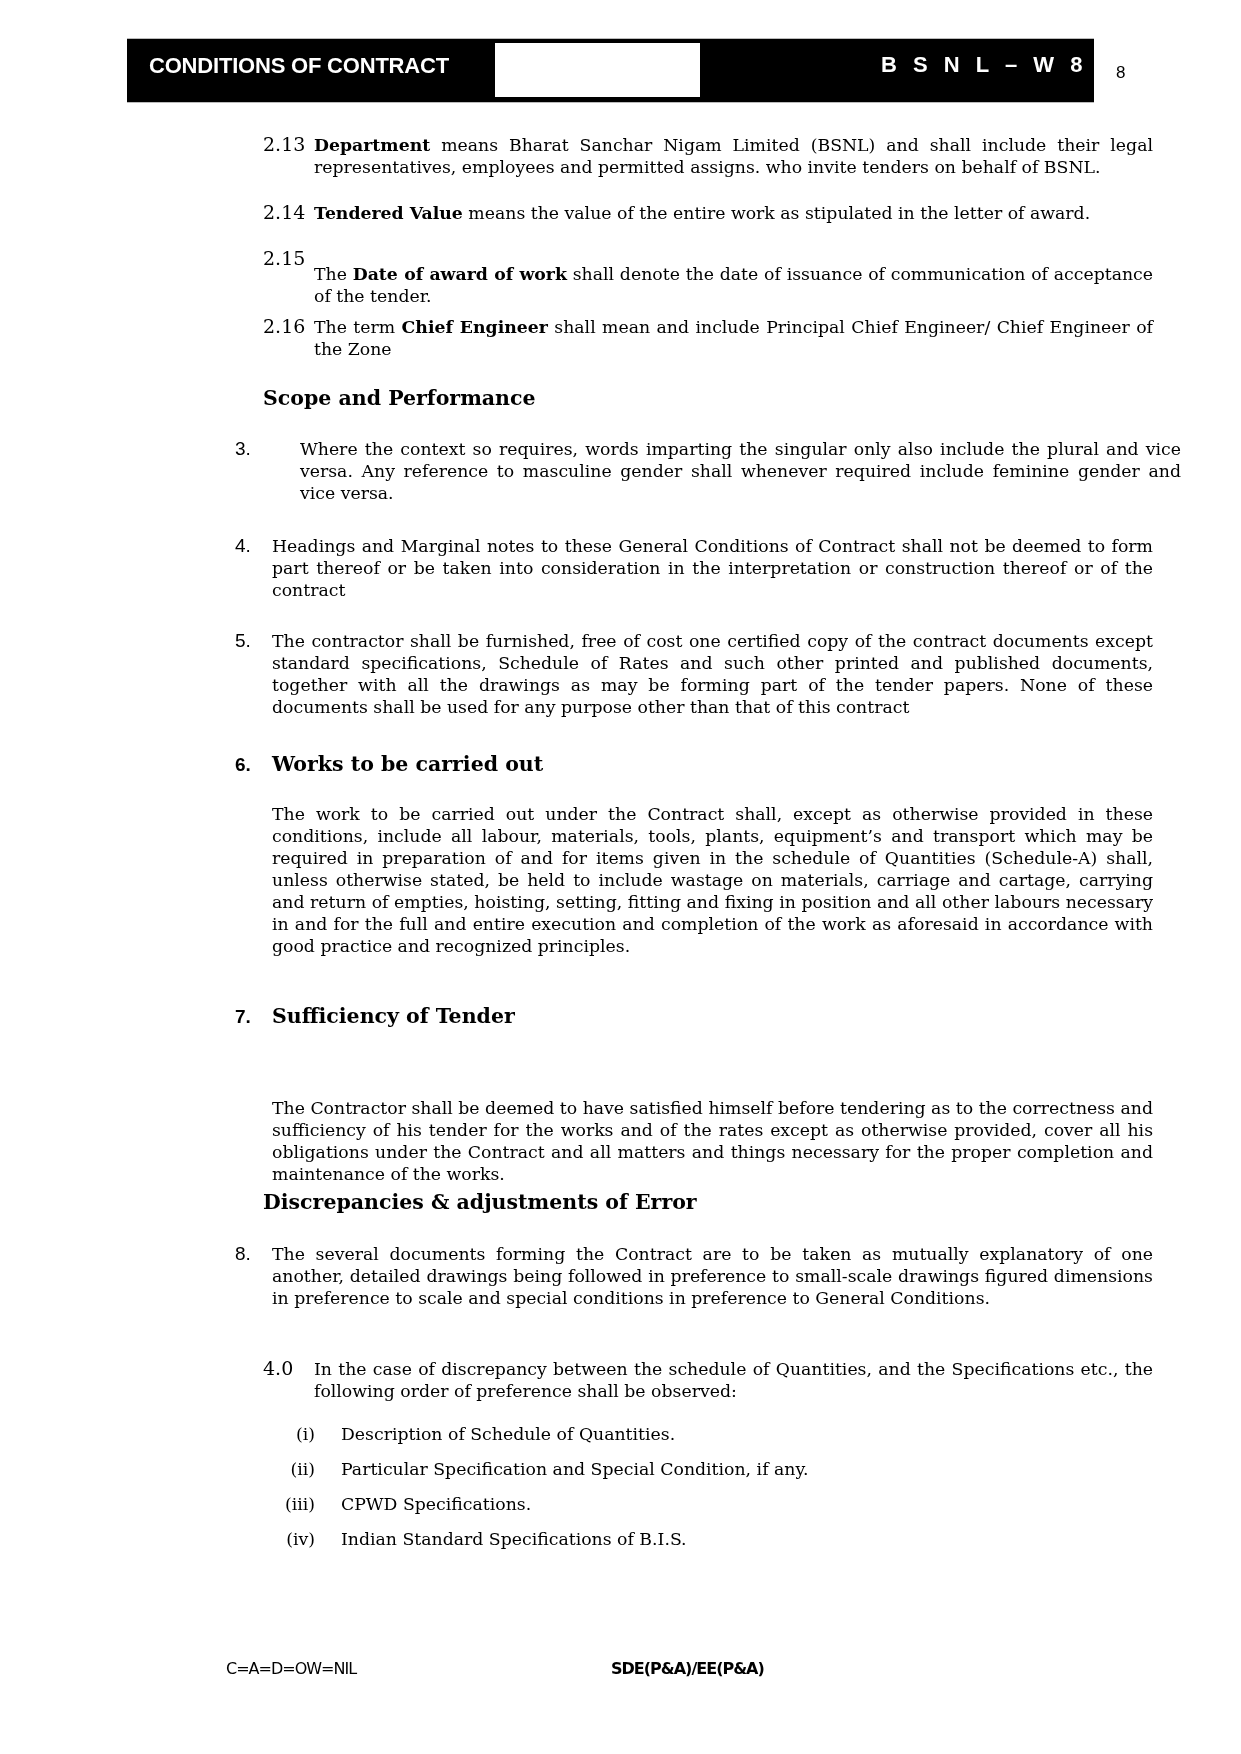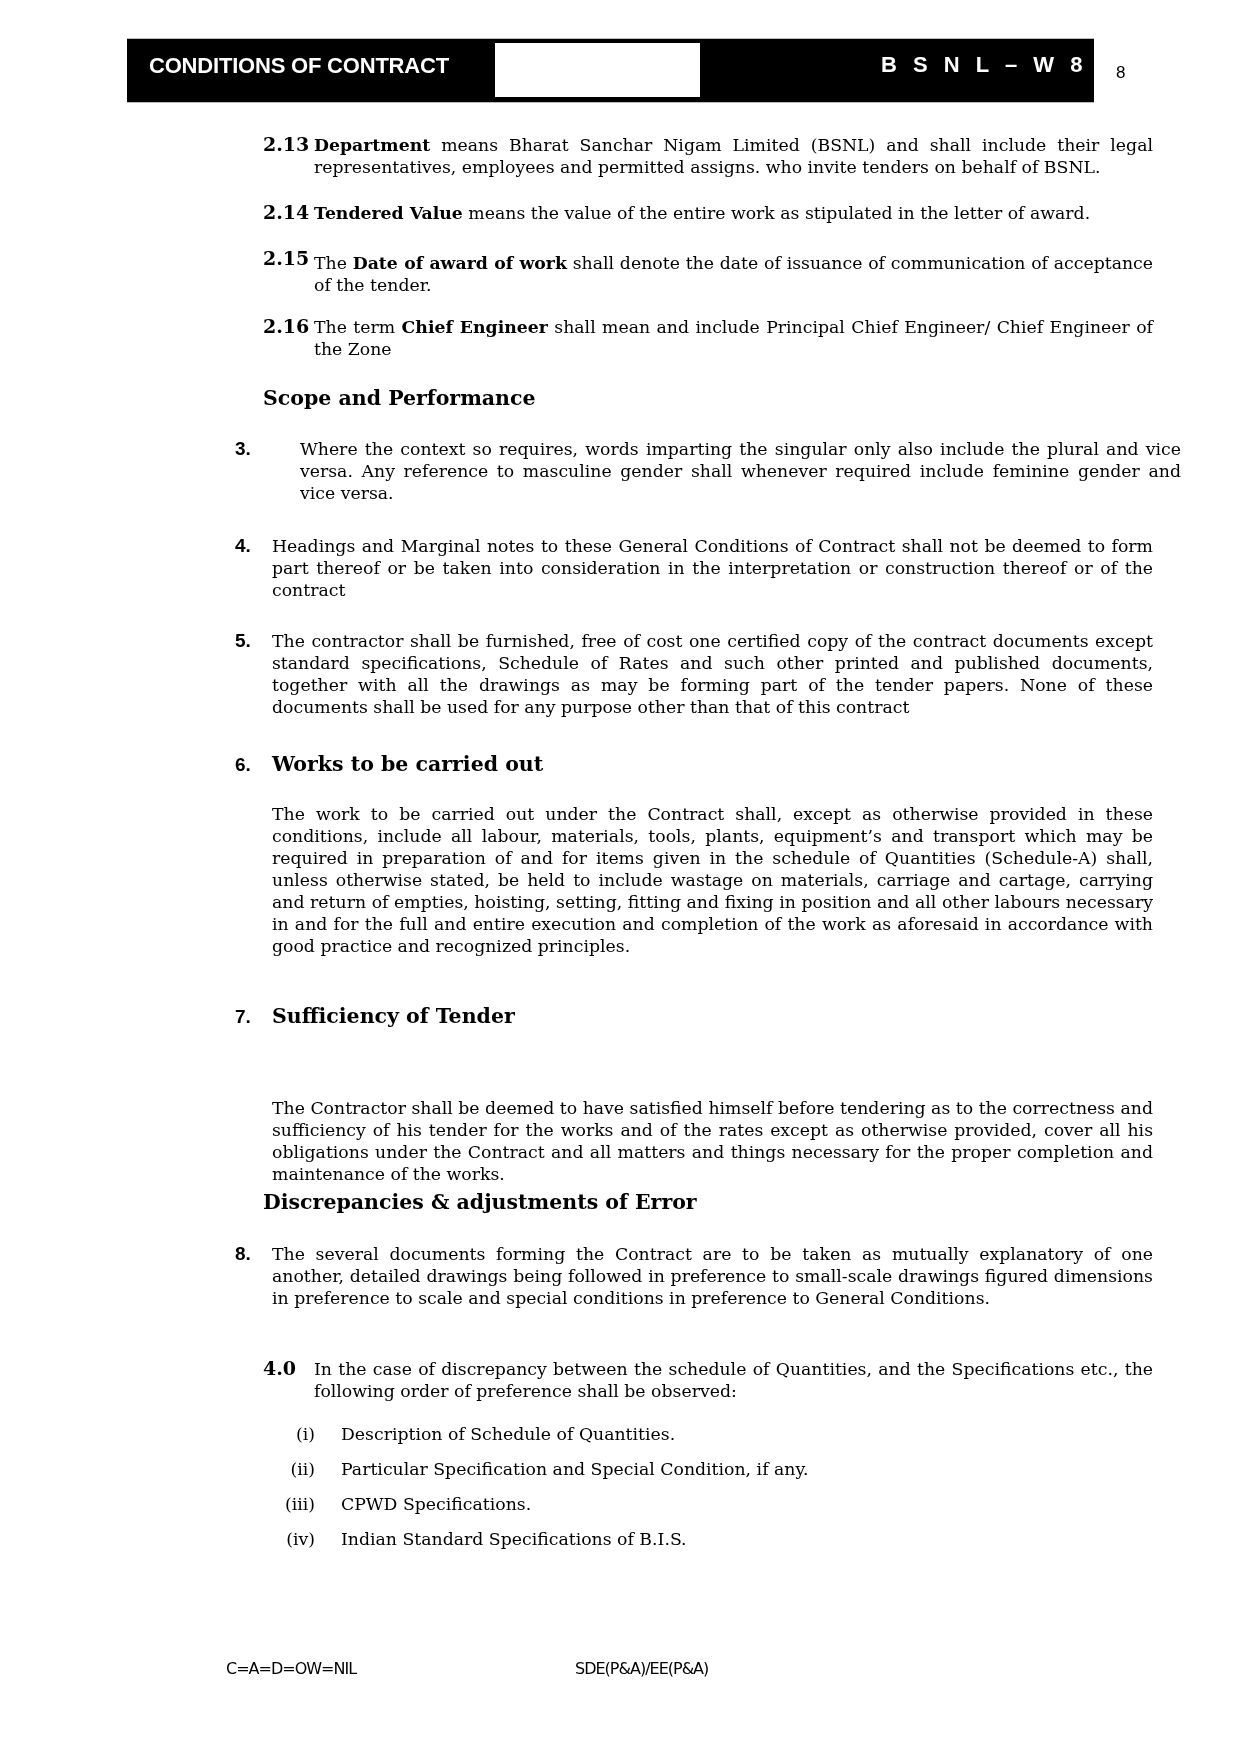--- a/index.html
+++ b/index.html
@@ -11,21 +11,21 @@
                   font-family:"Liberation Sans", sans-serif; font-weight:bold;
                   font-size:22px; letter-spacing:-0.2px; }
   .header-box { position:absolute; left:368px; top:4px; width:205px; height:54px; background:#fff; }
   .header-code { position:absolute; left:754px; top:13px; color:#fff;
                  font-family:"Liberation Sans", sans-serif; font-weight:bold;
                  font-size:22px; letter-spacing:5px; }
   .page-number { position:absolute; left:1116px; top:63px; font-family:"Liberation Sans", sans-serif;
                  font-size:17px; }
 
   .para { position:absolute; font-size:17.3px; line-height:22px; text-align:justify; }
-  .num { position:absolute; font-weight:bold; }
+  .num { position:absolute; font-weight:normal; }
   .num-sans { font-family:"Liberation Sans", sans-serif; font-size:19px; }
   .num-serif { font-family:"DejaVu Serif", serif; font-size:19px; }
   .body { position:absolute; text-align:justify; text-align-last:left; }
   .body.justify-all { text-align-last:auto; }
   .b { font-weight:bold; }
   .heading { position:absolute; font-weight:bold; font-size:20.5px; }
   .sub-item { position:absolute; font-size:17.3px; }
   .sub-num { position:absolute; width:52px; text-align:right; }
   .sub-text { position:absolute; left:78px; white-space:nowrap; }
   .footer { position:absolute; top:1659px; font-family:"DejaVu Sans", sans-serif; font-size:16px;
@@ -46,21 +46,21 @@
   <div class="body justify-all" style="left:51px; top:0; width:839px;"><span></span><span class="b">Department</span><span> means Bharat Sanchar Nigam Limited (BSNL) and shall include their legal representatives, employees and permitted assigns. who invite tenders on behalf of BSNL.</span></div>
 </div>
 
 <div class="para" style="left:263px; top:202px; width:890px;">
   <span class="num num-serif" style="left:0; top:-1px;">2.14</span>
   <div class="body" style="left:51px; top:0; width:839px;"><span></span><span class="b">Tendered Value</span><span> means the value of the entire work as stipulated in the letter of award.</span></div>
 </div>
 
 <div class="para" style="left:263px; top:248px; width:890px;">
   <span class="num num-serif" style="left:0; top:-1px;">2.15</span>
-  <div class="body" style="left:51px; top:4px; width:839px;"><span>The </span><span class="b">Date of award of work</span><span> shall denote the date of issuance of communication of acceptance of the tender.</span></div>
+  <div class="body" style="left:51px; top:15px; width:839px;"><span>The </span><span class="b">Date of award of work</span><span> shall denote the date of issuance of communication of acceptance of the tender.</span></div>
 </div>
 
 <div class="para" style="left:263px; top:316px; width:890px;">
   <span class="num num-serif" style="left:0; top:-1px;">2.16</span>
   <div class="body" style="left:51px; top:0; width:839px;"><span>The term </span><span class="b">Chief Engineer</span><span> shall mean and include Principal Chief Engineer/ Chief Engineer of the Zone</span></div>
 </div>
 
 <div class="heading" style="left:263px; top:386px;">Scope and Performance</div>
 
 <div class="para" style="left:235px; top:438px; width:918px;">
@@ -117,13 +117,13 @@
 <div class="sub-item" style="left:263px; top:1494px;">
   <span class="sub-num" style="left:0;">(iii)</span>
   <span class="sub-text">CPWD Specifications.</span>
 </div>
 <div class="sub-item" style="left:263px; top:1529px;">
   <span class="sub-num" style="left:0;">(iv)</span>
   <span class="sub-text">Indian Standard Specifications of B.I.S.</span>
 </div>
 
 <span class="footer" style="left:226px;">C=A=D=OW=NIL</span>
-<span class="footer" style="left:575px;">SDE(P&amp;A)/EE(P&amp;A)</span>
+<span class="footer" style="left:611px;font-weight:bold;">SDE(P&amp;A)/EE(P&amp;A)</span>
 
 </body></html>

